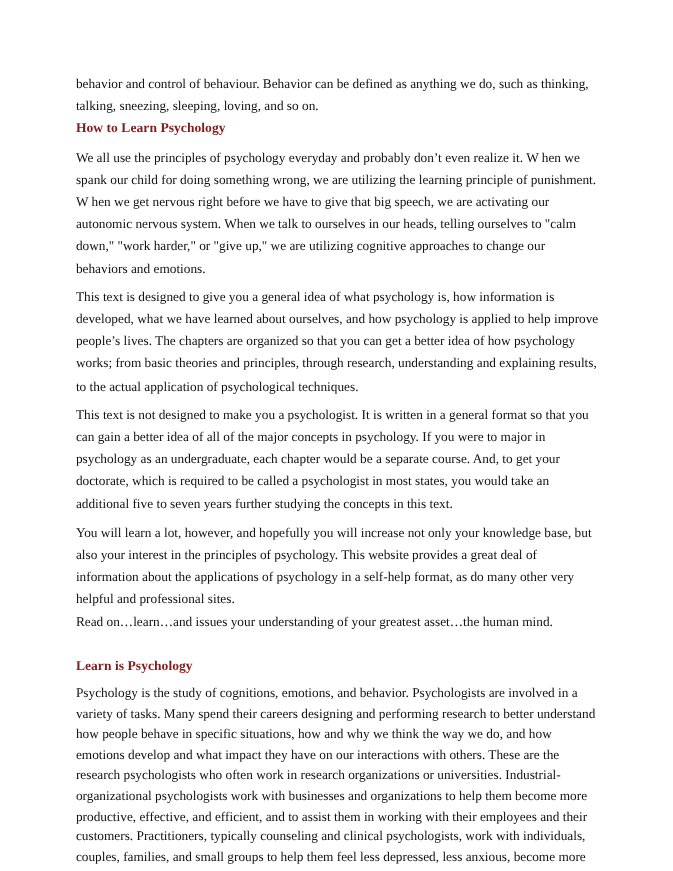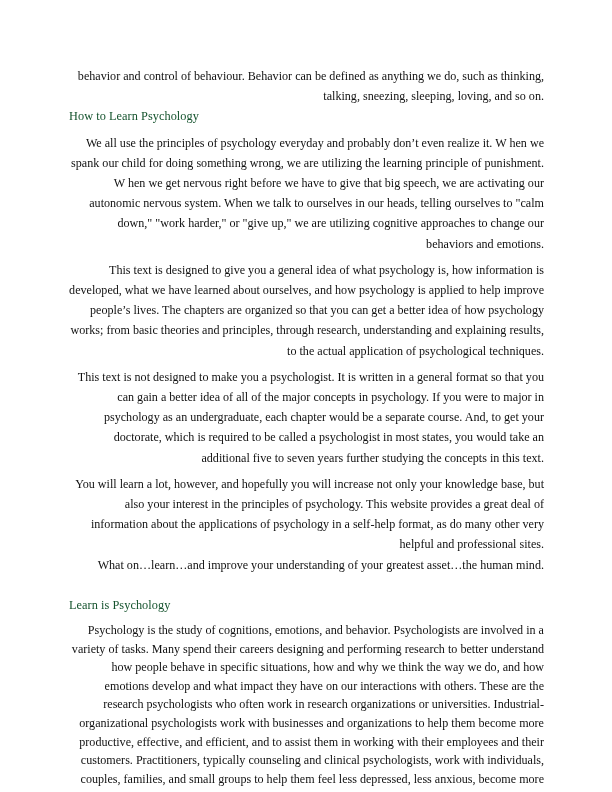--- a/index.html
+++ b/index.html
@@ -24,36 +24,36 @@
   .content {
     position: absolute;
     left: 69px;
     top: 66px;
     width: 475px;
   }
   p.body-text {
     font-size: 12.1px;
     line-height: 20.2px;
     margin: 0;
-    text-align: right;
+    text-align: left;
     color: #111111;
   }
   
   p.gap-before {
     margin-top: 6px;
   }
   p.tight-follow {
     margin-top: 0;
   }
   h2.section-heading {
     font-size: 12.3px;
     line-height: 20.2px;
-    font-weight: normal;
+    font-weight: bold;
     margin: 0;
-    color: #14532d;
+    color: #7f1d1d;
     letter-spacing: 0.05px;
   }
   h2.heading-gap-before {
     margin-top: 20px;
   }
   h2.heading-tight {
     margin-top: 0;
   }
   
   p.compact {
@@ -71,20 +71,20 @@
     <h2 class="section-heading heading-tight">How to Learn Psychology</h2>
 
     <p class="body-text gap-before">We all use the principles of psychology everyday and probably don’t even realize it. W hen we spank our child for doing something wrong, we are utilizing the learning principle of punishment. W hen we get nervous right before we have to give that big speech, we are activating our autonomic nervous system. When we talk to ourselves in our heads, telling ourselves to "calm down," "work harder," or "give up," we are utilizing cognitive approaches to change our behaviors and emotions.</p>
 
     <p class="body-text gap-before">This text is designed to give you a general idea of what psychology is, how information is developed, what we have learned about ourselves, and how psychology is applied to help improve people’s lives. The chapters are organized so that you can get a better idea of how psychology works; from basic theories and principles, through research, understanding and explaining results, to the actual application of psychological techniques.</p>
 
     <p class="body-text gap-before">This text is not designed to make you a psychologist. It is written in a general format so that you can gain a better idea of all of the major concepts in psychology. If you were to major in psychology as an undergraduate, each chapter would be a separate course. And, to get your doctorate, which is required to be called a psychologist in most states, you would take an additional five to seven years further studying the concepts in this text.</p>
 
     <p class="body-text gap-before">You will learn a lot, however, and hopefully you will increase not only your knowledge base, but also your interest in the principles of psychology. This website provides a great deal of information about the applications of psychology in a self-help format, as do many other very helpful and professional sites.</p>
 
-    <p class="body-text tight-follow">What on…learn…and improve your understanding of your greatest asset…the human mind.</p>
+    <p class="body-text tight-follow">Read on…learn…and issues your understanding of your greatest asset…the human mind.</p>
 
     <h2 class="section-heading heading-gap-before">Learn is Psychology</h2>
 
     <p class="body-text compact gap-before">Psychology is the study of cognitions, emotions, and behavior. Psychologists are involved in a variety of tasks. Many spend their careers designing and performing research to better understand how people behave in specific situations, how and why we think the way we do, and how emotions develop and what impact they have on our interactions with others. These are the research psychologists who often work in research organizations or universities. Industrial-organizational psychologists work with businesses and organizations to help them become more productive, effective, and efficient, and to assist them in working with their employees and their customers. Practitioners, typically counseling and clinical psychologists, work with individuals, couples, families, and small groups to help them feel less depressed, less anxious, become more productive or motivated, and overcome issues which prevent them from living up to their potential.</p>
 
   </div>
 </div>
 
 </body></html>

